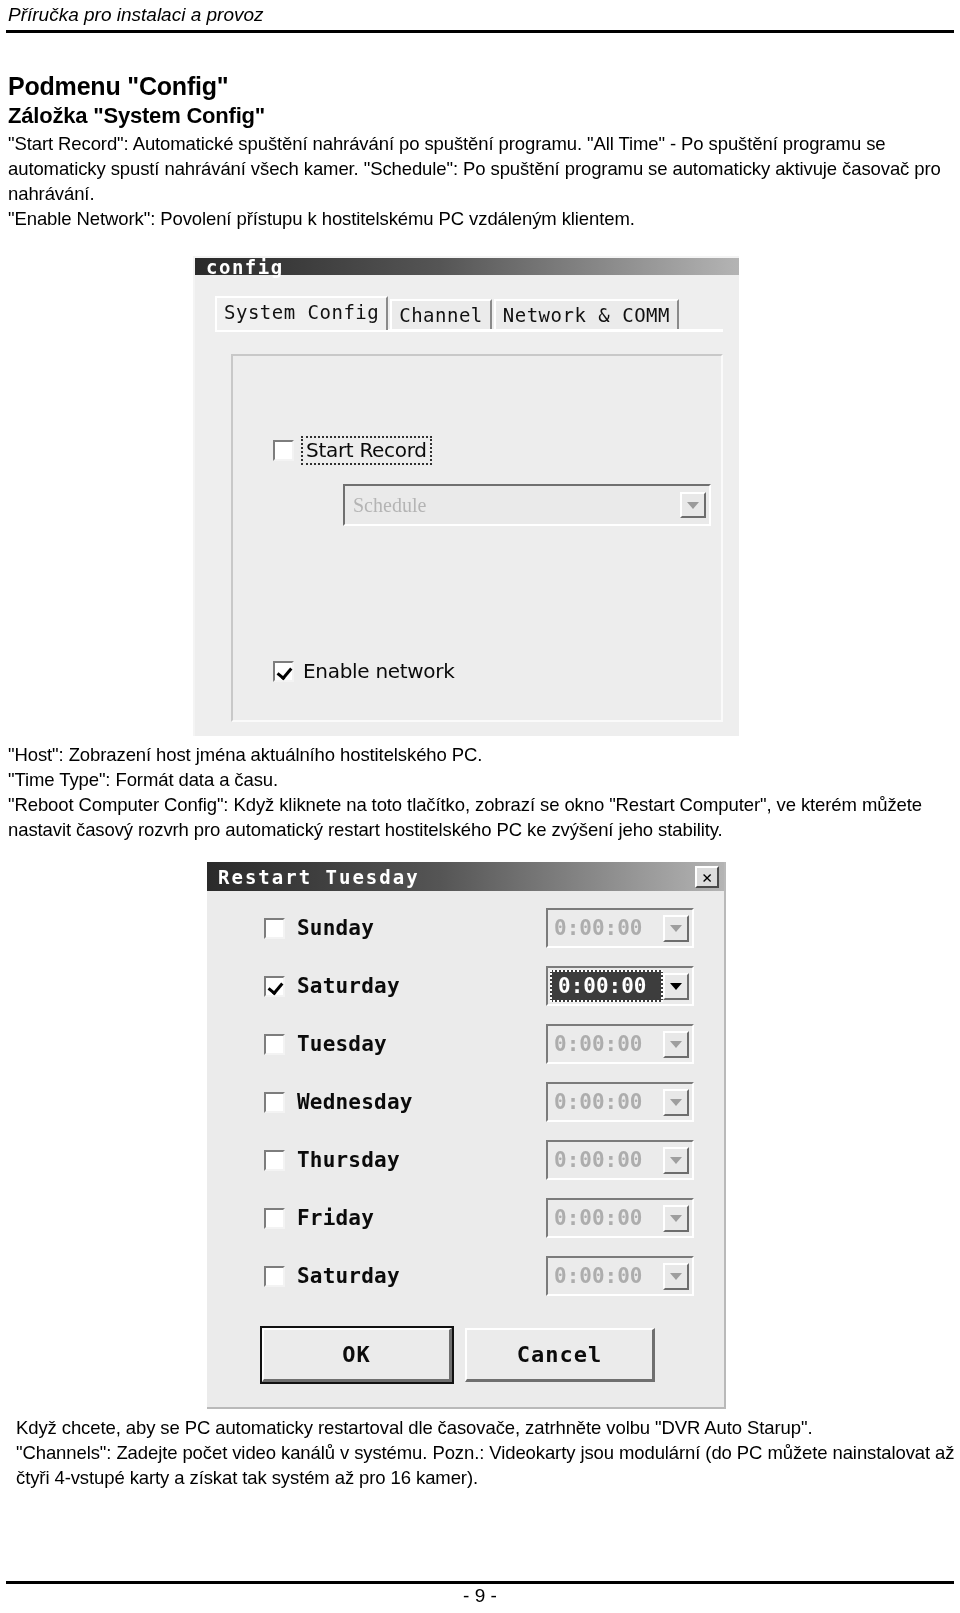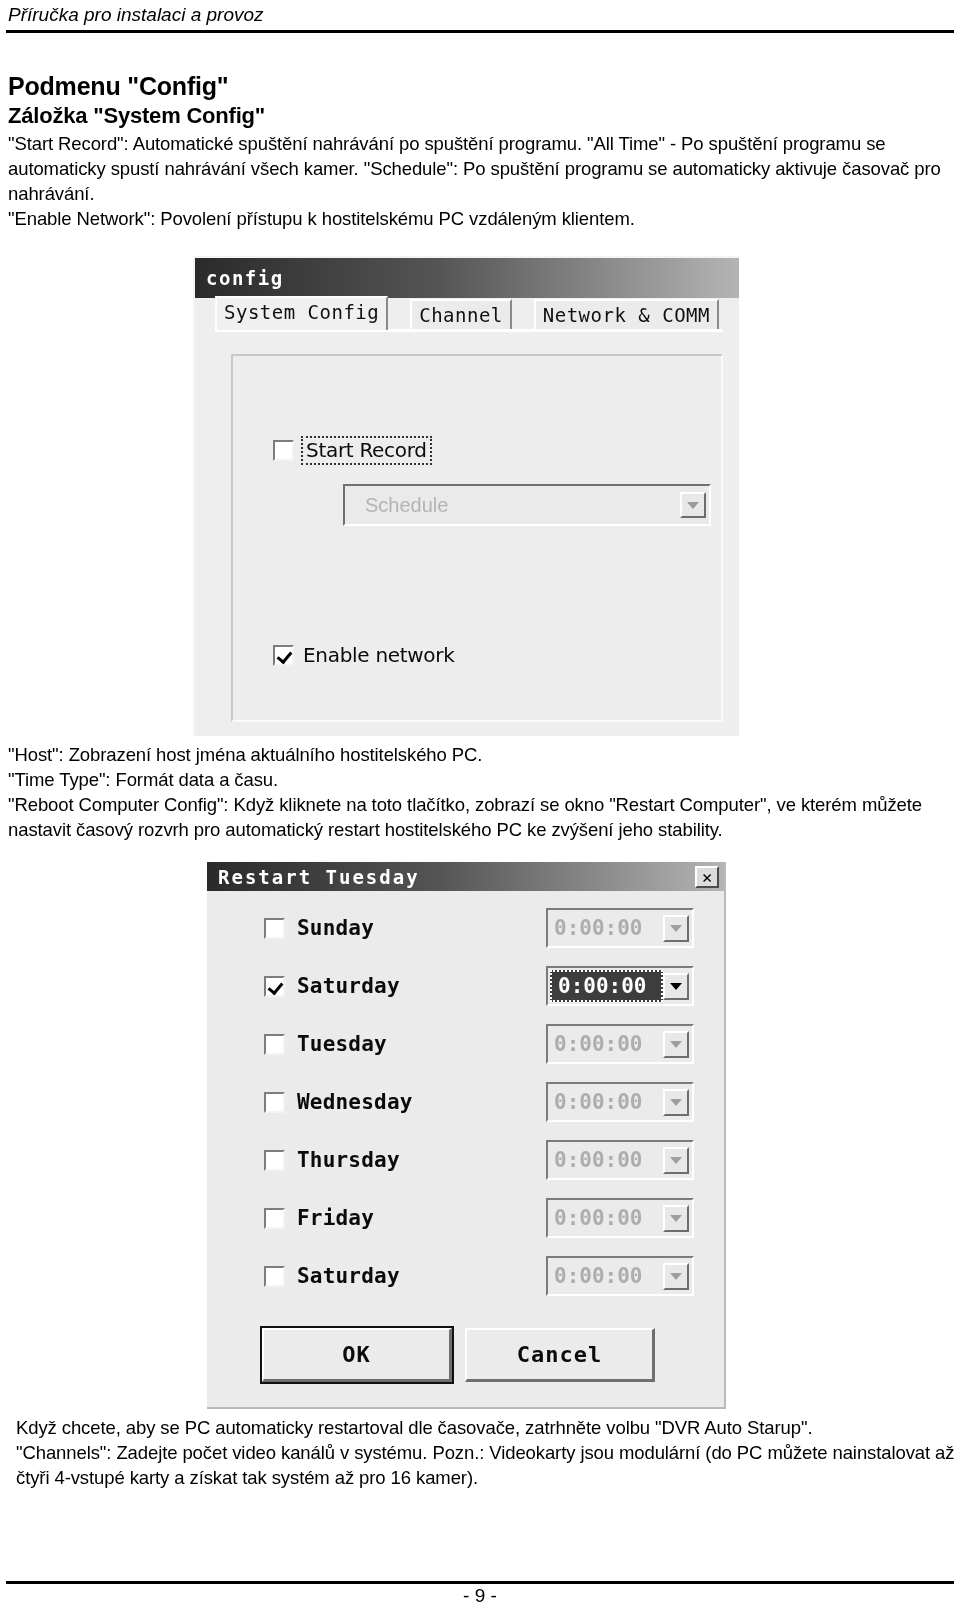--- a/index.html
+++ b/index.html
@@ -81,21 +81,21 @@
   .para-mid   { top: 742px; }
   .para-bot   { top: 1415px; }
 
   
   .win {
     position: absolute;
     background: #ebebeb;
     box-sizing: border-box;
   }
   .titlebar {
-    height: 40px;
+    height: 17px;
     background: linear-gradient(to right, #2a2a2a 0%, #555 45%, #b4b4b4 100%);
     display: flex;
     align-items: center;
     padding-left: 11px;
     box-sizing: border-box;
   }
   .titlebar .title {
     color: #ffffff;
     font-family: "DejaVu Sans Mono", monospace;
     font-weight: bold;
@@ -135,21 +135,20 @@
     border-left: 2px solid #f4f4f4;
     background: #eeeeee;
   }
   #config-window .tabstrip {
     position: absolute;
     left: 20px;
     top: 36px;
     height: 36px;
     display: flex;
     align-items: flex-end;
-    gap: 20px;
   }
   .tab {
     font-family: "DejaVu Sans Mono", monospace;
     font-size: 19px;
     letter-spacing: 0.5px;
     color: #111;
     padding: 3px 7px 4px 7px;
     white-space: nowrap;
     background: #ebebeb;
     box-sizing: border-box;
@@ -239,22 +238,22 @@
     border-top: 2px solid #707070;
     border-left: 2px solid #707070;
     border-right: 2px solid #ffffff;
     border-bottom: 2px solid #ffffff;
     background: #eaeaea;
     display: flex;
     align-items: center;
   }
   .combo .combo-text {
     flex: 1;
-    padding-left: 20px;
-    font-family: Liberation Sans, sans-serif;
+    padding-left: 8px;
+    font-family: Liberation Serif, serif;
     font-size: 20px;
     color: #b4b4b4;
     letter-spacing: 0px;
     white-space: nowrap;
   }
   .combo .combo-arrow {
     width: 26px;
     height: 26px;
     margin-right: 3px;
     background: #e8e8e8;
@@ -278,21 +277,21 @@
   #schedule-combo {
     left: 110px;
     top: 128px;
     width: 368px;
     height: 42px;
   }
 
   #enable-network-row {
     position: absolute;
     left: 40px;
-    top: 288px;
+    top: 304px;
     display: flex;
     align-items: center;
   }
   #enable-network-row .cb-label {
     margin-left: 9px;
     font-family: "DejaVu Sans", sans-serif;
     font-size: 20px;
     letter-spacing: -0.3px;
     color: #0a0a0a;
     line-height: 22px;

